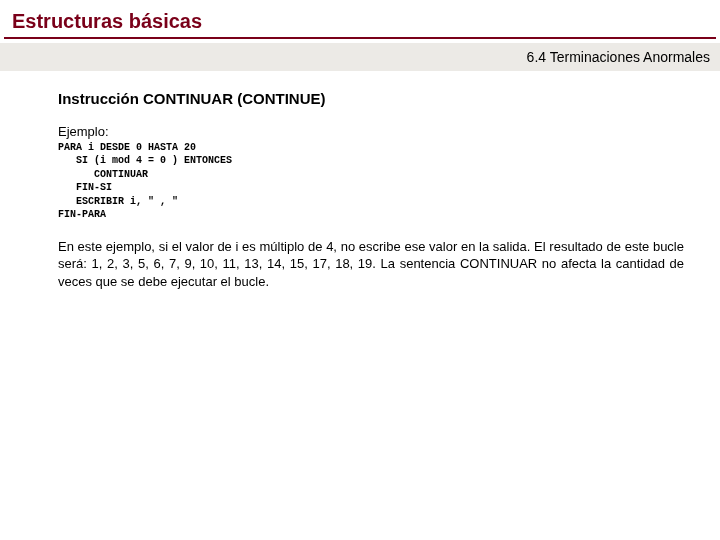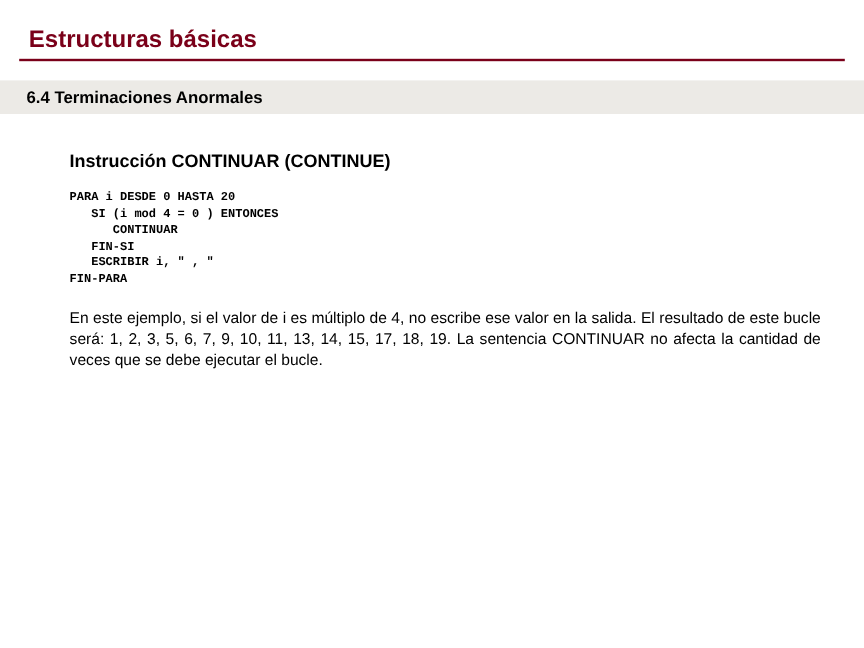--- a/index.html
+++ b/index.html
@@ -1,32 +1,33 @@
 <!DOCTYPE html>
 <html><head>
 <meta charset="utf-8">
 <style>
   html,body{margin:0;padding:0;width:720px;height:540px;background:#fff;font-family:Verdana,Geneva,sans-serif;color:#000;}
-  .page-title{font-size:20px;font-weight:bold;color:#7a0019;border-bottom:2px solid #7a0019;padding:6px 8px 4px 8px;margin:16px;}
-  .section-bar{background:#eceae6;font-size:14px;font-weight:bold;color:#000;padding:6px 10px 6px 22px;margin-top:2px;}
-  .content{padding:8px 36px 0 58px;font-size:13px;line-height:1.35;margin-top:12px;}
+  .page-title{font-size:20px;font-weight:bold;color:#7a0019;border-bottom:2px solid #7a0019;padding:6px 8px 4px 8px;margin:4px;}
+  .section-bar{background:#eceae6;font-size:14px;font-weight:normal;color:#000;padding:6px 10px 6px 12px;margin-top:2px;text-align:right;}
+  .content{padding:8px 36px 0 58px;font-size:13px;line-height:1.35;}
   .sub-title{font-weight:bold;font-size:15px;margin:10px 0 14px 0;}
   .desc{text-align:justify;margin:0 0 16px 0;}
   .example-label{margin:0;}
   .code{font-family:"Courier New",monospace;font-weight:bold;white-space:pre;font-size:10px;line-height:1.35;margin:0 0 16px 0;}
   .notes{text-align:justify;margin:0;}
 </style>
 </head>
 <body>
 
 <h1 class="page-title">Estructuras básicas</h1>
 <div class="section-bar">6.4 Terminaciones Anormales</div>
 
 <div class="content">
   <div class="sub-title">Instrucción CONTINUAR (CONTINUE)</div>
+  <p class="example-label">Ejemplo:</p>
   <pre class="code">PARA i DESDE 0 HASTA 20
    SI (i mod 4 = 0 ) ENTONCES
       CONTINUAR
    FIN-SI
    ESCRIBIR i, " , "
 FIN-PARA</pre>
   <p class="notes">En este ejemplo, si el valor de i es múltiplo de 4, no escribe ese valor en la salida.
 El resultado de este bucle será: 1, 2, 3, 5, 6, 7, 9, 10, 11, 13, 14, 15, 17, 18, 19.
 La sentencia CONTINUAR no afecta la cantidad de veces que se debe ejecutar el bucle.</p>
 </div>

